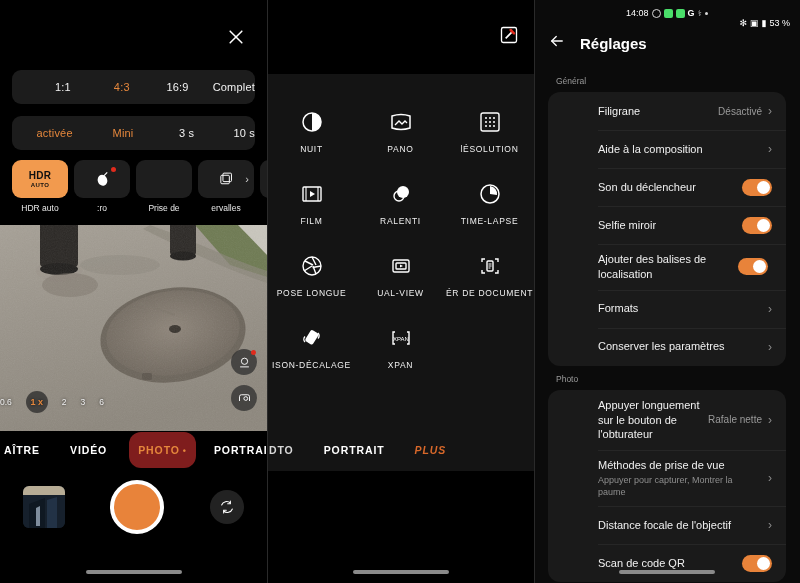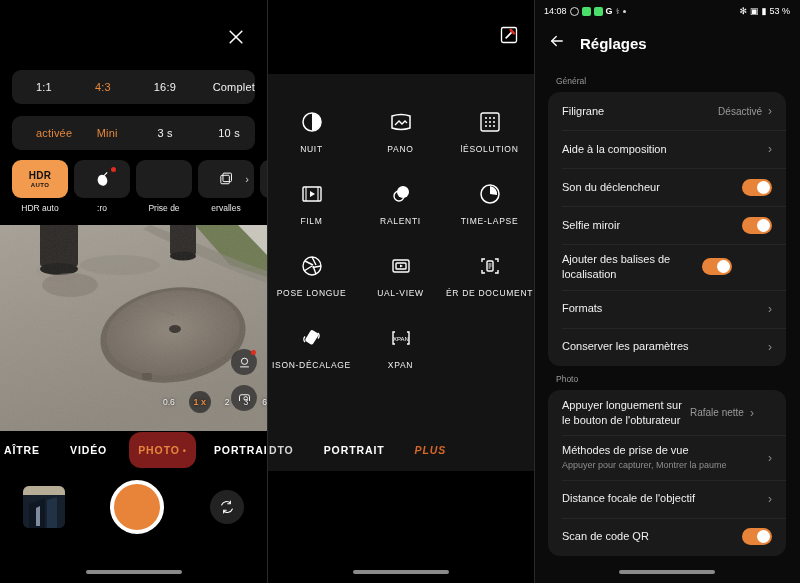--- a/index.html
+++ b/index.html
@@ -23,21 +23,21 @@
   .close-btn svg { width: 20px; height: 20px; }
 
   .opt-row {
     position: absolute; left: 12px; right: 12px; height: 34px;
     background: #1c1c1c; border-radius: 9px;
     display: flex; align-items: center;
   }
   .opt-row.r1 { top: 70px; }
   .opt-row.r2 { top: 116px; }
   .opt-item {
-    flex: 1; text-align: left; font-size: 11px; color: #f2f2f2; letter-spacing: .2px; margin-left: 24px;
+    flex: 1; text-align: right; font-size: 11px; color: #f2f2f2; letter-spacing: .2px; margin-left: 24px;
   }
   .opt-item.sel { color: #e5873c; }
   .opt-item.clip { color: #e5873c; overflow: hidden; white-space: nowrap; }
 
   .tool-strip {
     position: absolute; left: 12px; right: 0; top: 160px; display: flex; gap: 6px;
   }
   .tool {
     width: 56px; flex: none;
   }
@@ -53,21 +53,21 @@
   .hdr-badge { text-align: center; line-height: 1; }
   .hdr-badge .b1 { font-size: 10px; font-weight: bold; color: #111; letter-spacing: .3px; }
   .hdr-badge .b2 { font-size: 6px; font-weight: bold; color: #111; letter-spacing: .4px; margin-top: 1px; }
   .tool-chev { position: absolute; right: 5px; top: 50%; transform: translateY(-50%); color: #cfcfcf; font-size: 11px; }
   .red-dot { position: absolute; width: 5px; height: 5px; border-radius: 50%; background: #e02b1d; }
 
   .preview { position: relative; height: 206px; overflow: hidden; }
   .preview-img { position: absolute; inset: 0; }
   .zoom-bar {
     position: absolute; left: 0; right: 0; bottom: 16px; height: 26px;
-    display: flex; align-items: center; justify-content: flex-end; gap: 14px;
+    display: flex; align-items: center; justify-content: flex-start; gap: 14px;
   }
   .zm { font-size: 8.5px; color: #efefef; text-shadow: 0 0 3px rgba(0,0,0,.8); }
   .zm.cur {
     width: 22px; height: 22px; border-radius: 50%; background: rgba(40,40,40,.75);
     display: flex; align-items: center; justify-content: center;
     color: #e5873c; font-size: 9px; font-weight: bold;
   }
   .pv-fab {
     position: absolute; right: 10px; width: 26px; height: 26px; border-radius: 50%;
     background: rgba(45,45,45,.75); display: flex; align-items: center; justify-content: center;
@@ -129,39 +129,39 @@
   }
   .p2-tabs { position: absolute; left: 0; right: 12px; top: 434px; height: 32px; display: flex; align-items: center; }
   .p2-tabs .mtab { color: #ffffff; }
   .p2-tabs .mtab.cur { color: #d8682a; font-style: italic; }
   .p2-tabs .mtab.cut { color: #d8d8d8; }
 
   
   .p3 { background: #0b0b0b; }
   .statusbar {
     height: 22px; display: flex; align-items: center; padding: 8px 10px;
-    font-size: 9px; color: #ffffff;
+    font-size: 9px; color: #ffffff; flex-direction: column;
   }
   .sb-left { display: flex; align-items: center; gap: 3px; }
   .sb-right { margin-left: auto; display: flex; align-items: center; gap: 3px; }
   .sb-sq { width: 9px; height: 9px; border-radius: 2px; background: #4ade6a; display:inline-block; }
   .sb-circ { width: 9px; height: 9px; border-radius: 50%; border: 1px solid #d8d8d8; display:inline-block; }
   .sb-dot { width: 3px; height: 3px; border-radius: 50%; background: #d8d8d8; display: inline-block; }
   .sb-g { font-size: 9px; font-weight: bold; color: #fff; }
 
   .p3-header { display: flex; align-items: center; gap: 14px; padding: 10px 14px 14px; }
   .p3-title { font-size: 15px; font-weight: bold; color: #fff; }
 
   .sec-label { font-size: 8.5px; color: #9a9a9a; padding: 8px 22px 6px; }
   .card {
     margin: 0 14px; background: #1a1a1a; border-radius: 12px; overflow: hidden;
   }
   .srow {
     display: flex; align-items: center; min-height: 38px;
-    padding: 8px 14px; position: relative;
+    padding: 8px 14px; position: relative; margin-left: 36px;
   }
   .srow + .srow::before {
     content: ""; position: absolute; left: 14px; right: 0; top: 0; height: 1px; background: #262626;
   }
   .srow-texts { flex: 1; min-width: 0; padding-right: 6px; }
   .srow-title { font-size: 11px; color: #f0f0f0; line-height: 1.35; }
   .srow-sub { font-size: 9px; color: #8e8e8e; margin-top: 2px; line-height: 1.3; }
   .srow-val { font-size: 10px; color: #9a9a9a; margin-right: 6px; white-space: nowrap; }
   .chev { color: #8a8a8a; font-size: 12px; line-height: 1; }
   .toggle {

